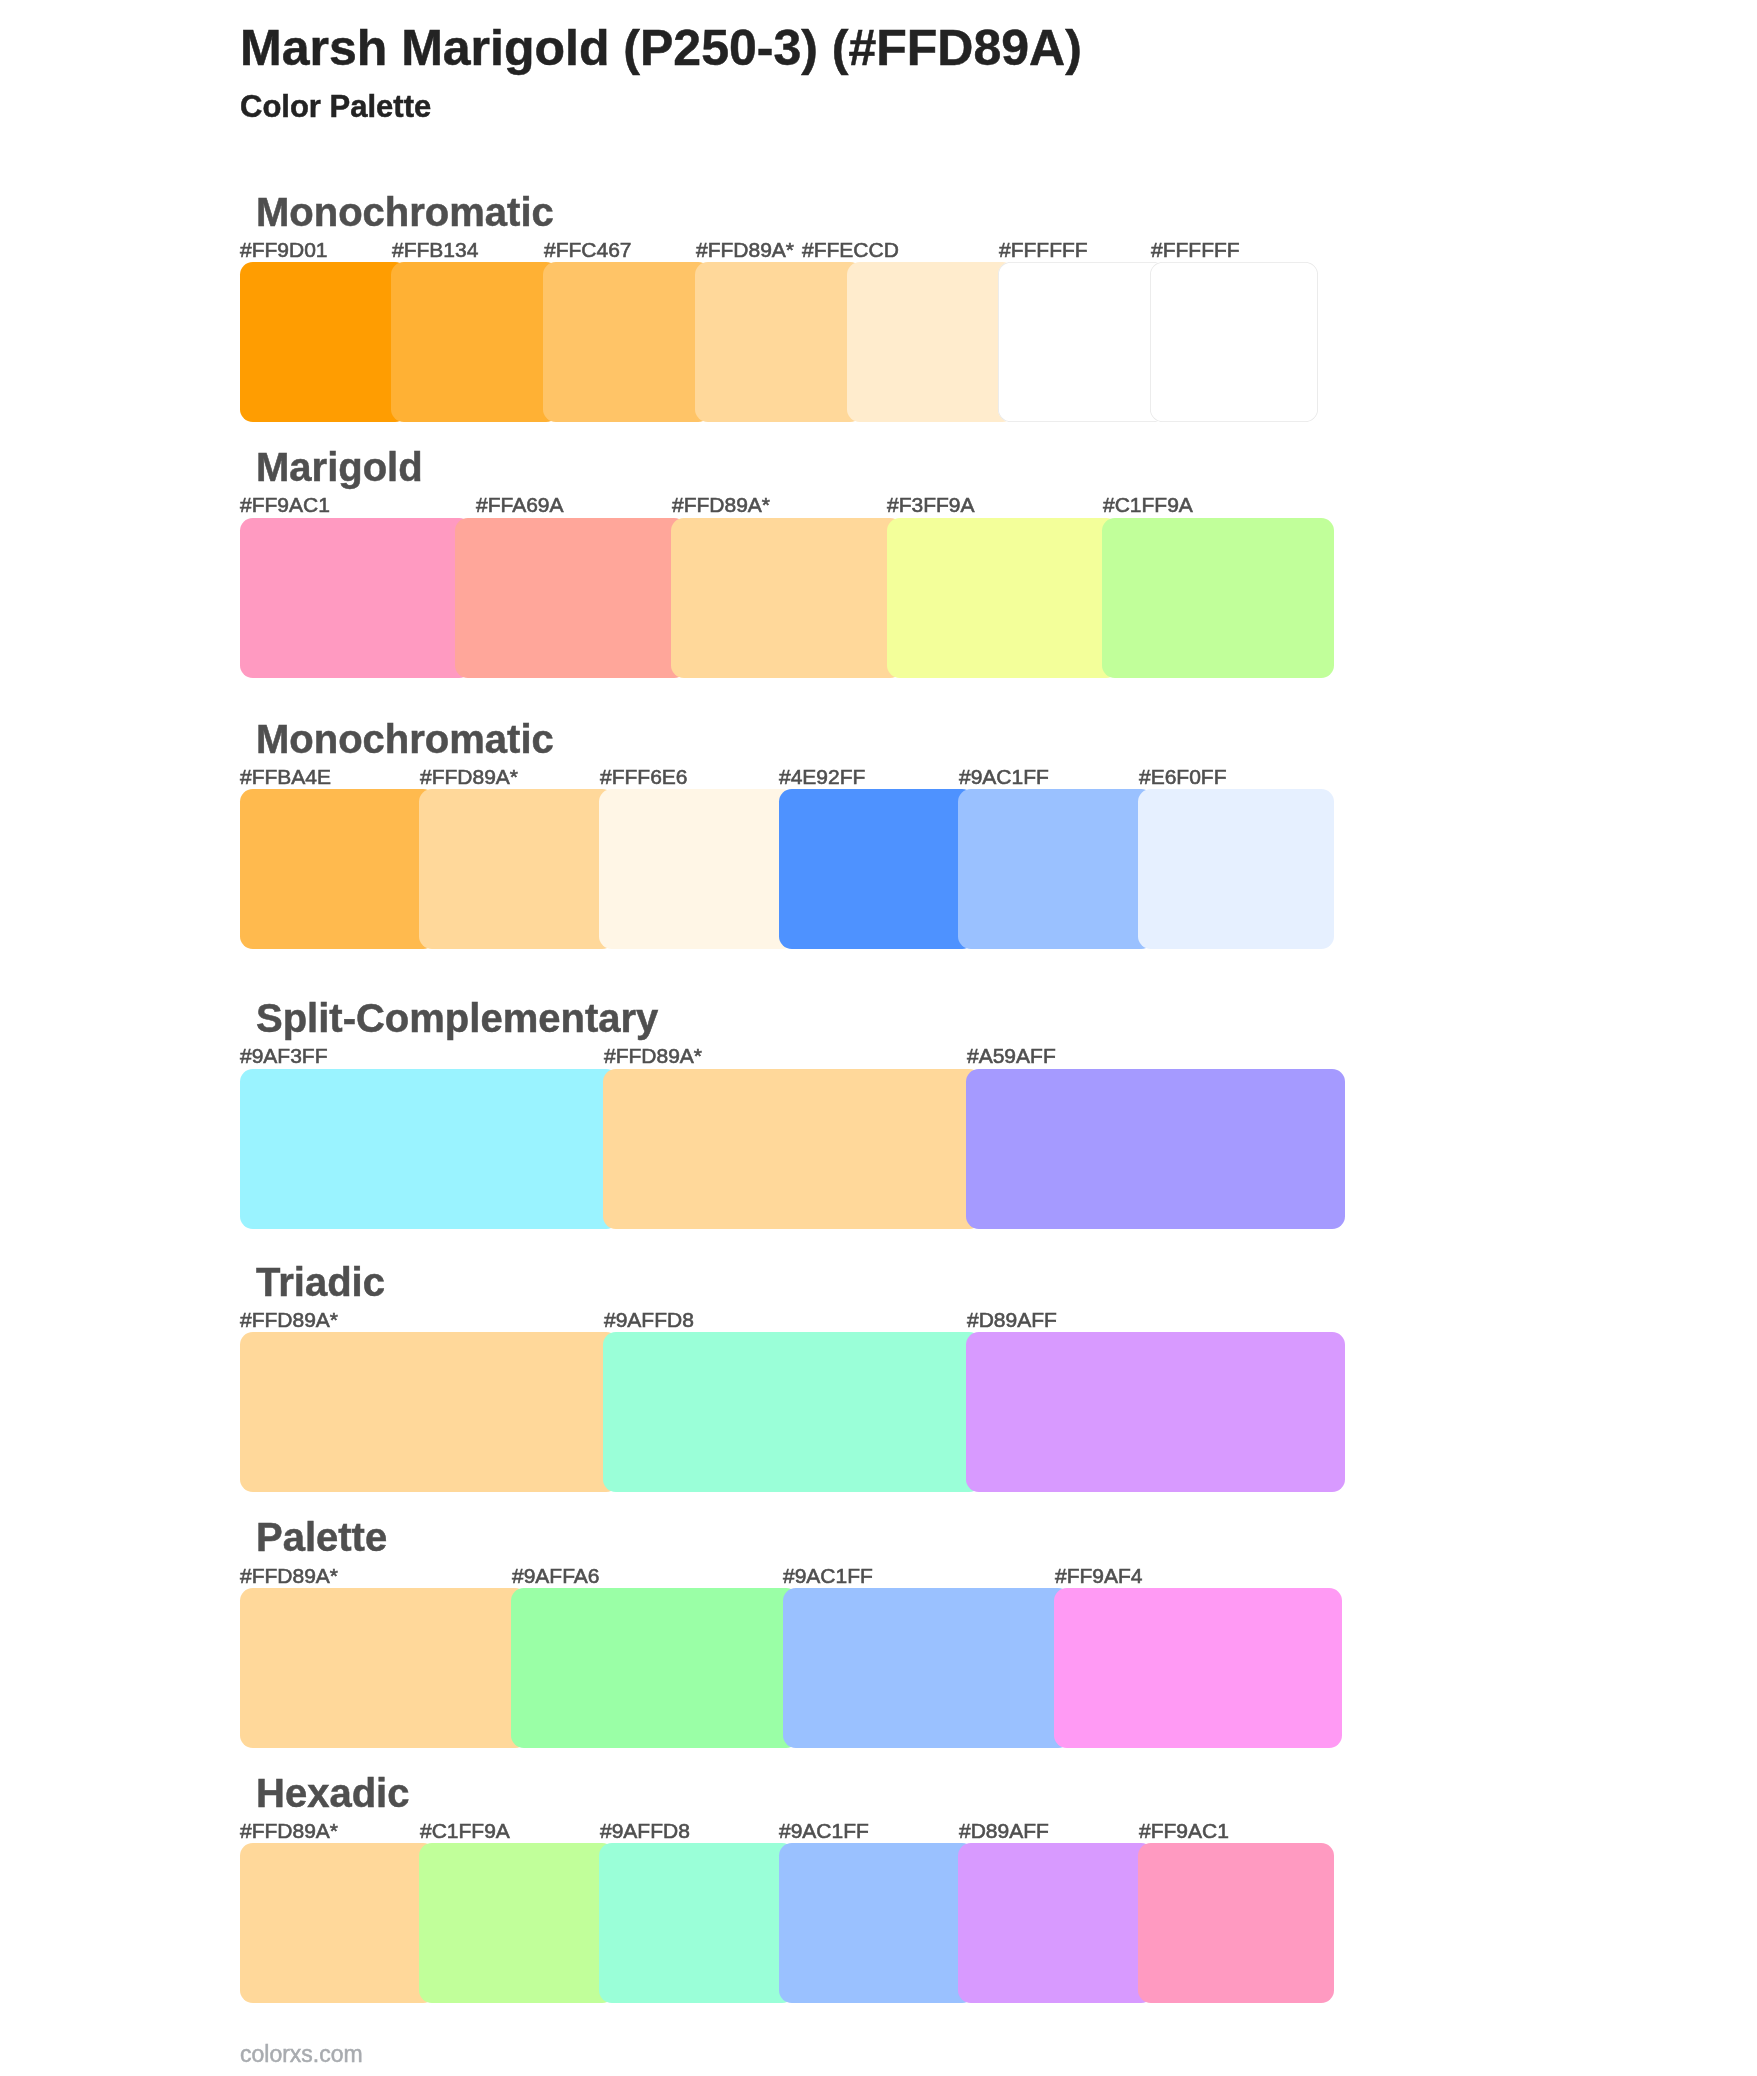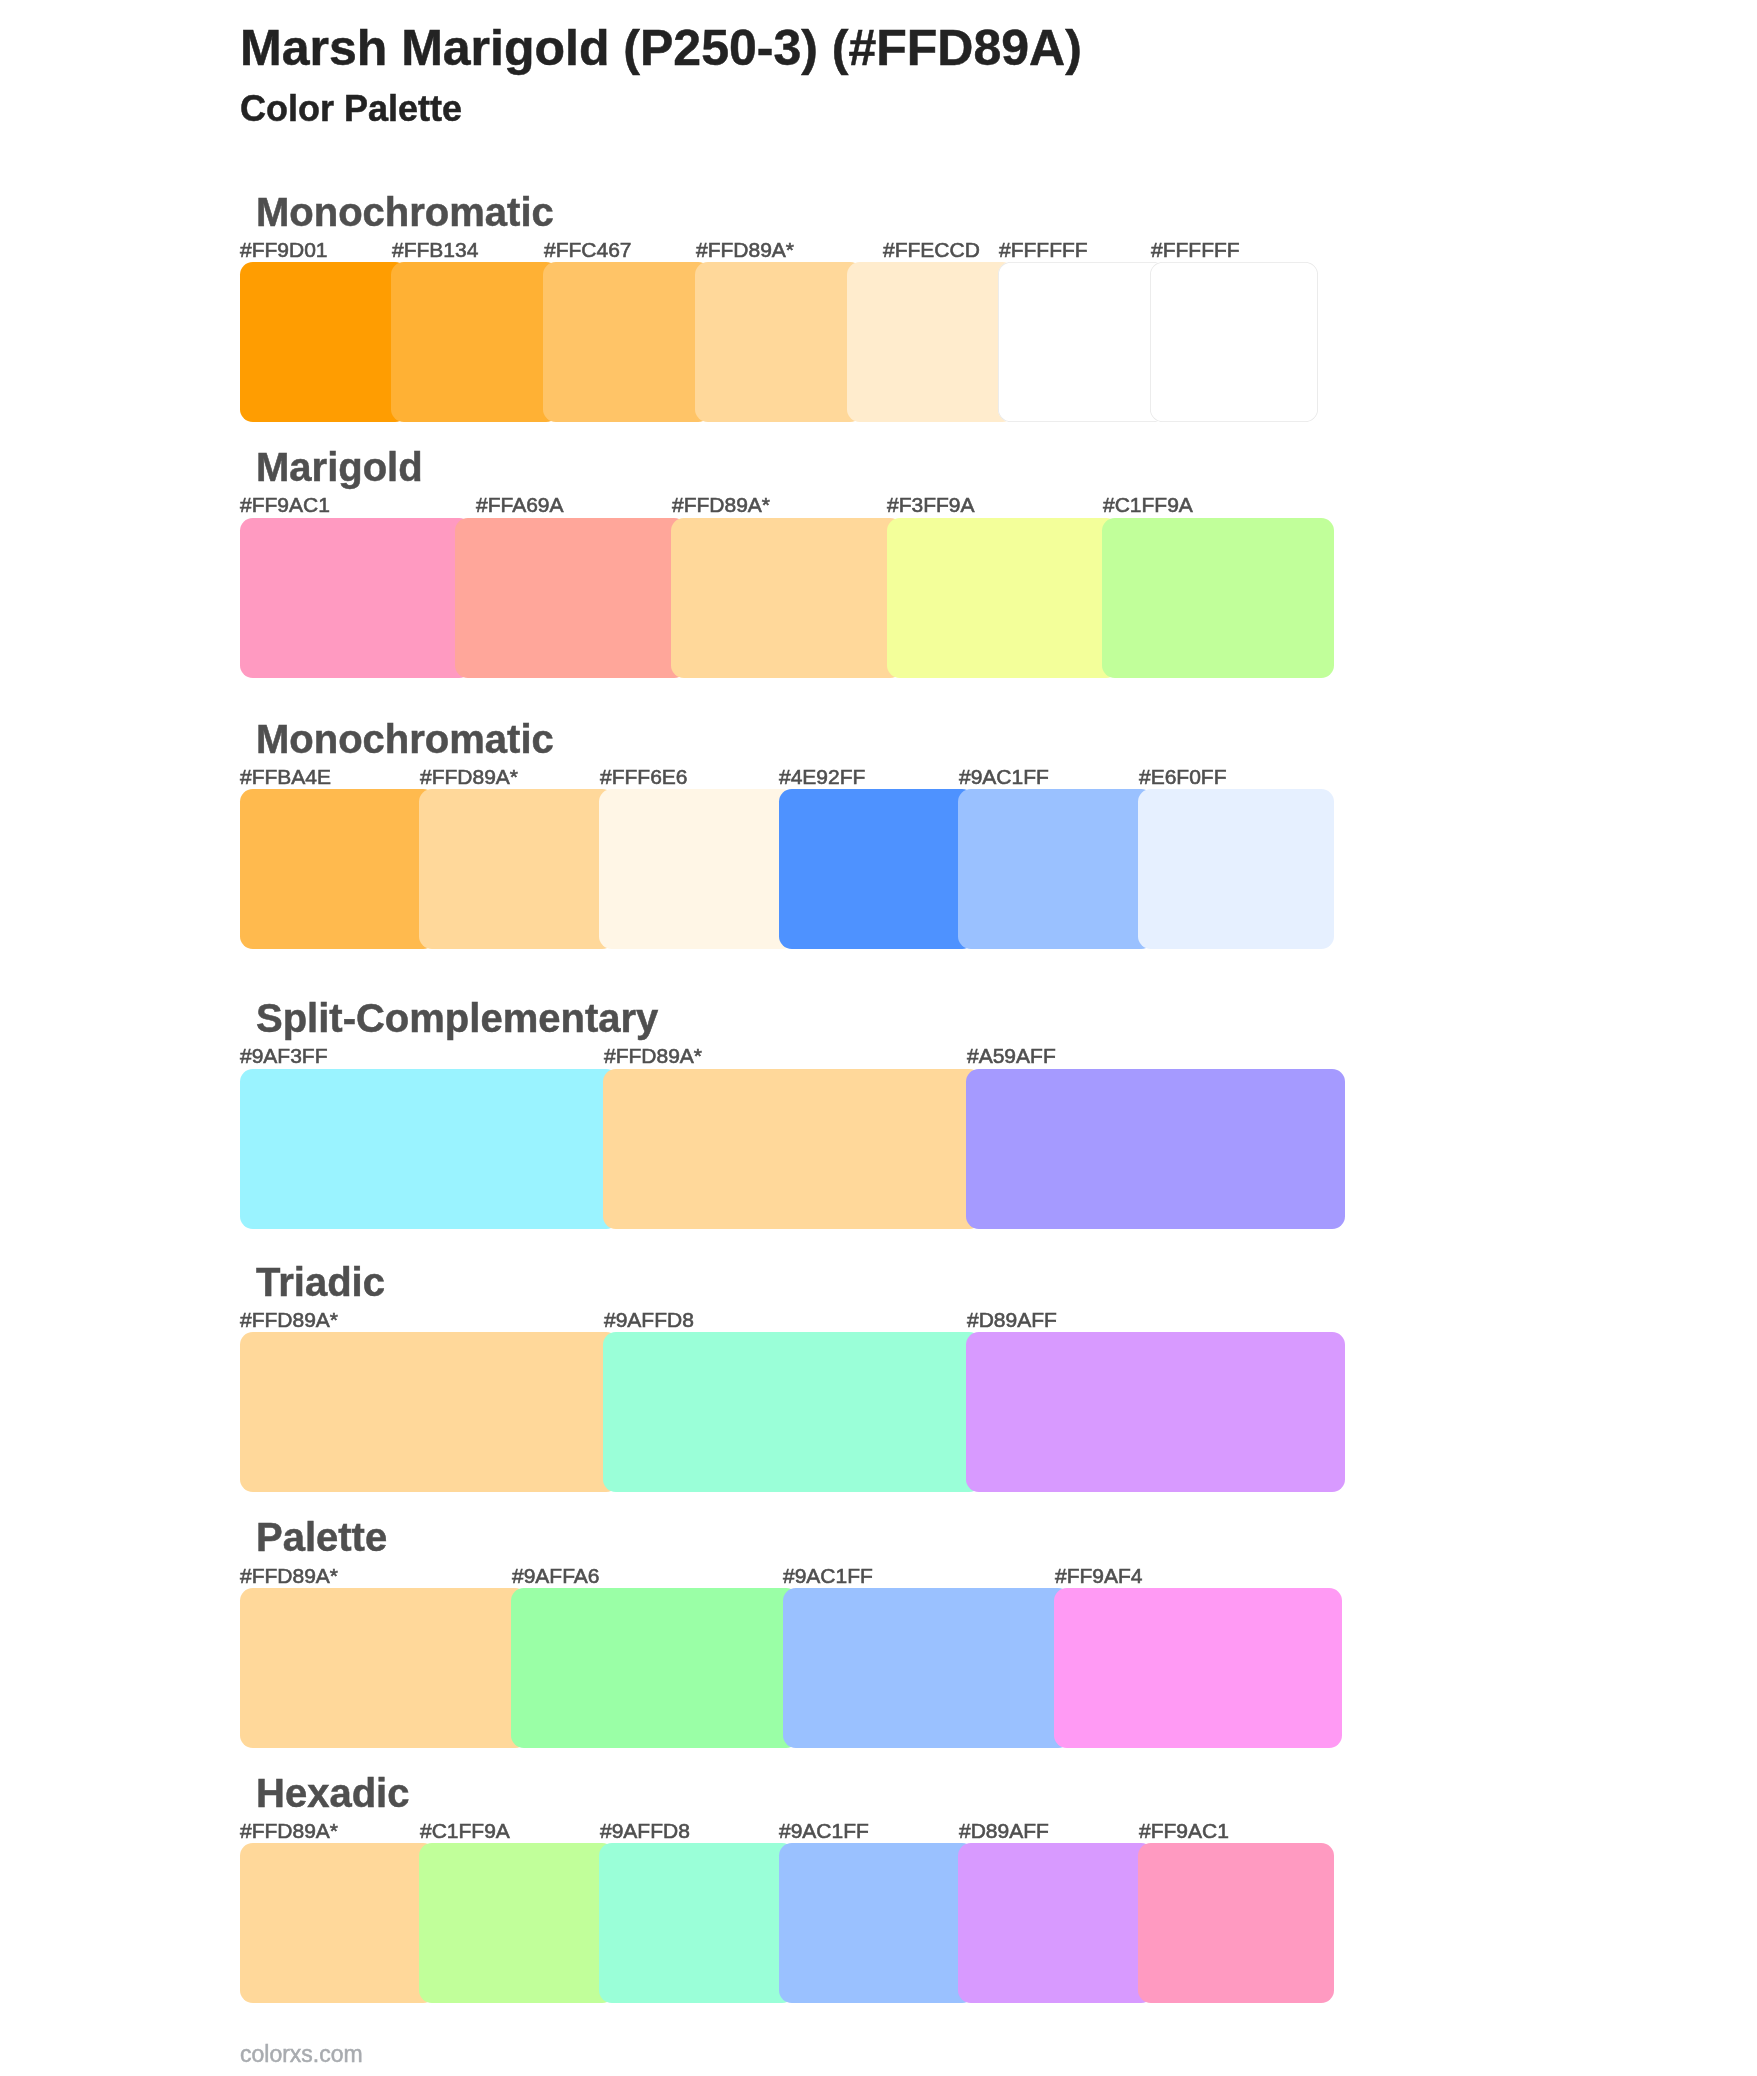--- a/index.html
+++ b/index.html
@@ -9,21 +9,21 @@
     position:relative; overflow:hidden;
     font-family:"Liberation Sans", sans-serif;
     -webkit-font-smoothing:antialiased;
     text-rendering:optimizeLegibility;
   }
   #page { position:absolute; left:0; top:0; width:1523px; height:2077px; background:#ffffff; }
 
   .title, .subtitle, .sec-head, .swlabel, .footer { position:absolute; white-space:nowrap; line-height:1; }
 
   .title    { left:240px;  top:23px;   font-size:50px; font-weight:700; color:#232323; -webkit-text-stroke:0.5px #232323; }
-  .subtitle { left:240px;  top:91px;  font-size:36px; font-weight:700; color:#232323; -webkit-text-stroke:0.5px #232323; }
+  .subtitle { left:240px;  top:91px;  font-size:31px; font-weight:700; color:#232323; -webkit-text-stroke:0.5px #232323; }
   .sec-head { left:256px;  font-size:40px; font-weight:700; color:#4f4f4f; -webkit-text-stroke:0.5px #4f4f4f; }
   .swlabel  { font-size:21px; font-weight:400; color:#4f4f4f; -webkit-text-stroke:0.6px #4f4f4f; }
   .footer   { left:240px;  font-size:23px; font-weight:400; color:#a8abaf; -webkit-text-stroke:0.5px #a8abaf; }
 
   .section { position:absolute; left:0; top:0; width:1757px; height:0; }
   .sw { position:absolute; height:160px; border-radius:12.8px; }
   .sw.light { box-shadow: inset 0 0 0 0.8px #e7e7e7; }
 </style>
 </head>
 <body>
@@ -37,21 +37,21 @@
     <div class="sec-head" style="top:192px">Monochromatic</div>
     <div class="sw" style="left: 240px; top: 262px; width: 168px; z-index: 10; background-color: rgb(255, 157, 1);"></div>
     <div class="swlabel" style="left:240px;top:239px">#FF9D01</div>
     <div class="sw" style="left: 391px; top: 262px; width: 168px; z-index: 11; background-color: rgb(255, 177, 52);"></div>
     <div class="swlabel" style="left:392px;top:239px">#FFB134</div>
     <div class="sw" style="left: 543px; top: 262px; width: 168px; z-index: 12; background-color: rgb(255, 196, 103);"></div>
     <div class="swlabel" style="left:544px;top:239px">#FFC467</div>
     <div class="sw" style="left: 695px; top: 262px; width: 168px; z-index: 13; background-color: rgb(255, 216, 154);"></div>
     <div class="swlabel" style="left:696px;top:239px">#FFD89A*</div>
     <div class="sw" style="left: 847px; top: 262px; width: 168px; z-index: 14; background-color: rgb(255, 236, 205);"></div>
-    <div class="swlabel" style="left:883px;top:239px">#FFECCD</div>
+    <div class="swlabel" style="left:802px;top:239px">#FFECCD</div>
     <div class="sw light" style="left: 998px; top: 262px; width: 168px; z-index: 15; background-color: rgb(255, 255, 255);"></div>
     <div class="swlabel" style="left:999px;top:239px">#FFFFFF</div>
     <div class="sw light" style="left: 1150px; top: 262px; width: 168px; z-index: 16; background-color: rgb(255, 255, 255);"></div>
     <div class="swlabel" style="left:1151px;top:239px">#FFFFFF</div>
   </div>
 
   <div class="section">
     <div class="sec-head" style="top:447px">Marigold</div>
     <div class="sw" style="left: 240px; top: 518px; width: 232px; z-index: 10; background-color: rgb(255, 154, 193);"></div>
     <div class="swlabel" style="left:240px;top:494px">#FF9AC1</div>

